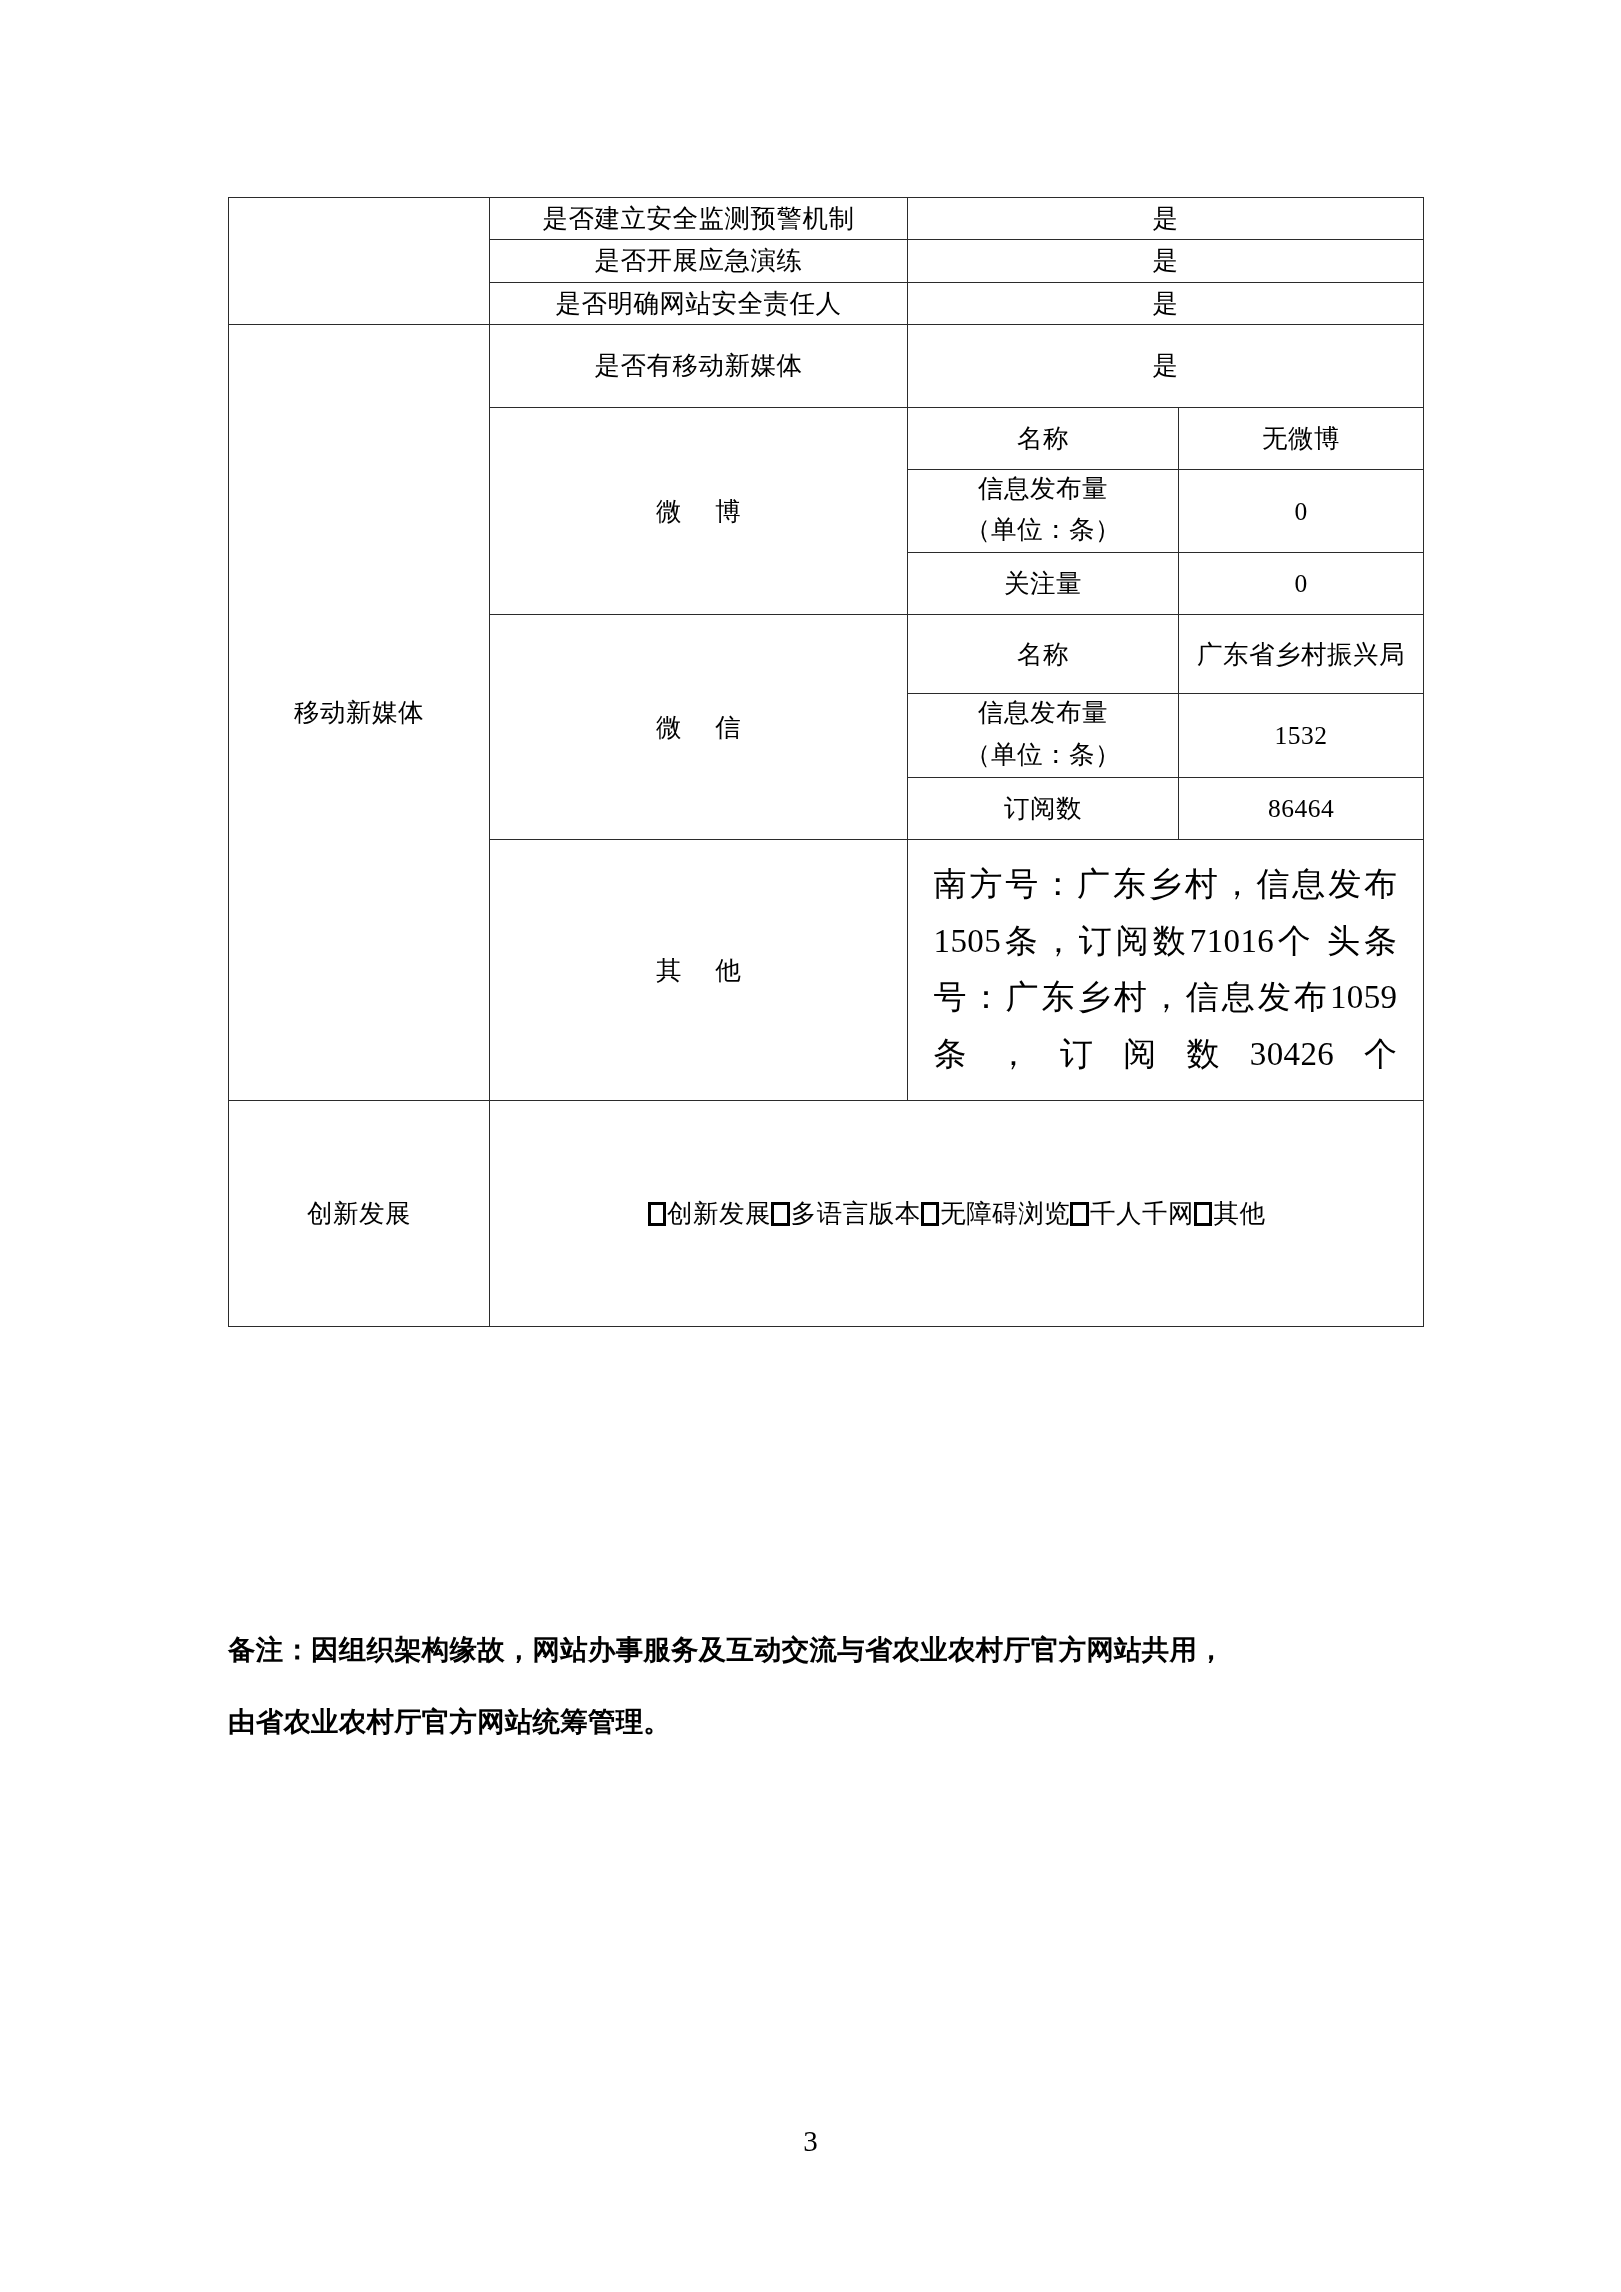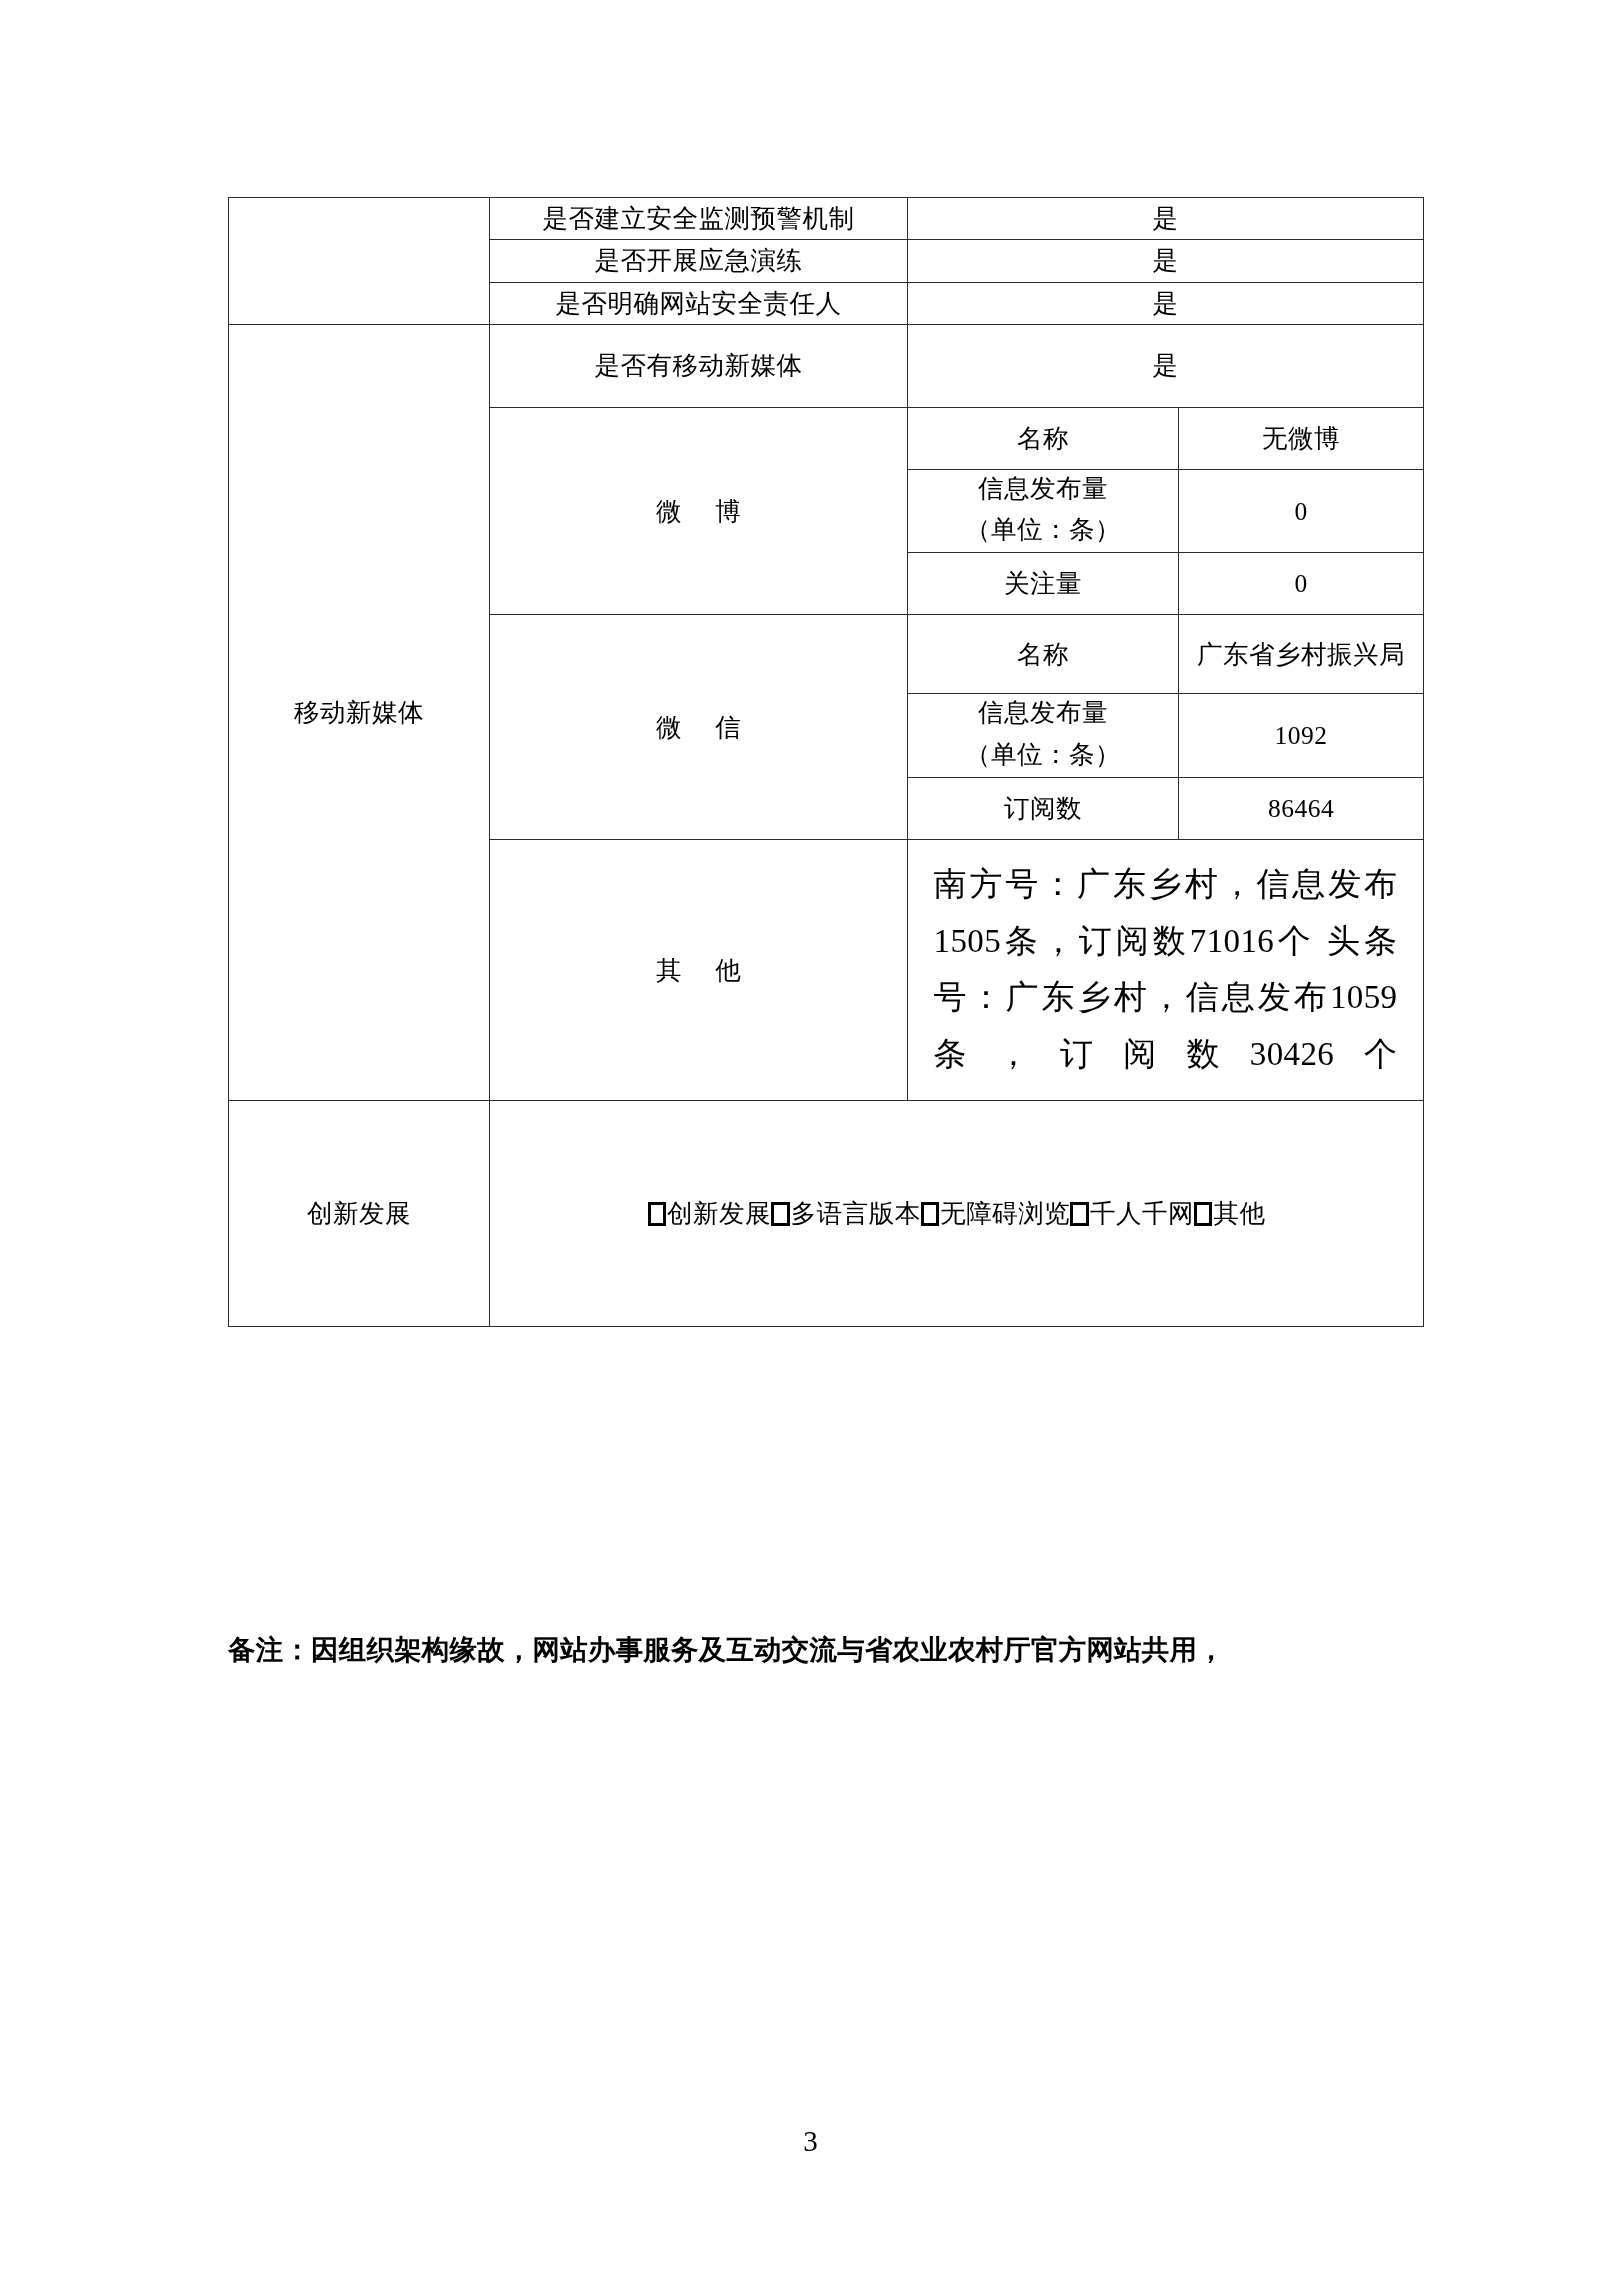--- a/index.html
+++ b/index.html
@@ -185,21 +185,21 @@
           <span class="spaced">微  信</span>
         </td>
         <td class="cell-pad-sm" style="height:78px">名称</td>
         <td class="cell-pad-sm">广东省乡村振兴局</td>
       </tr>
       <tr>
         <td class="cell-pad-sm">
           <span class="cell-text">信息发布量</span>
           <span class="cell-text">（单位：条）</span>
         </td>
-        <td class="cell-pad-sm val-num">1092</td>
+        <td class="cell-pad-sm val-num">1532</td>
       </tr>
       <tr>
         <td class="cell-pad-sm" style="height:61px">订阅数</td>
         <td class="cell-pad-sm val-num">86464</td>
       </tr>
 
       <tr>
         <td class="cell-pad">
           <span class="spaced">其  他</span>
         </td>
@@ -234,18 +234,19 @@
             </span>
           </div>
         </td>
       </tr>
 
     </tbody>
   </table>
 
   <div class="note">
     <span class="note-line">备注：因组织架构缘故，网站办事服务及互动交流与省农业农村厅官方网站共用，</span>
+    <span class="note-line">由省农业农村厅官方网站统筹管理。</span>
   </div>
 
   <div class="page-number">3</div>
 
 </div>
 
 
 </body></html>

